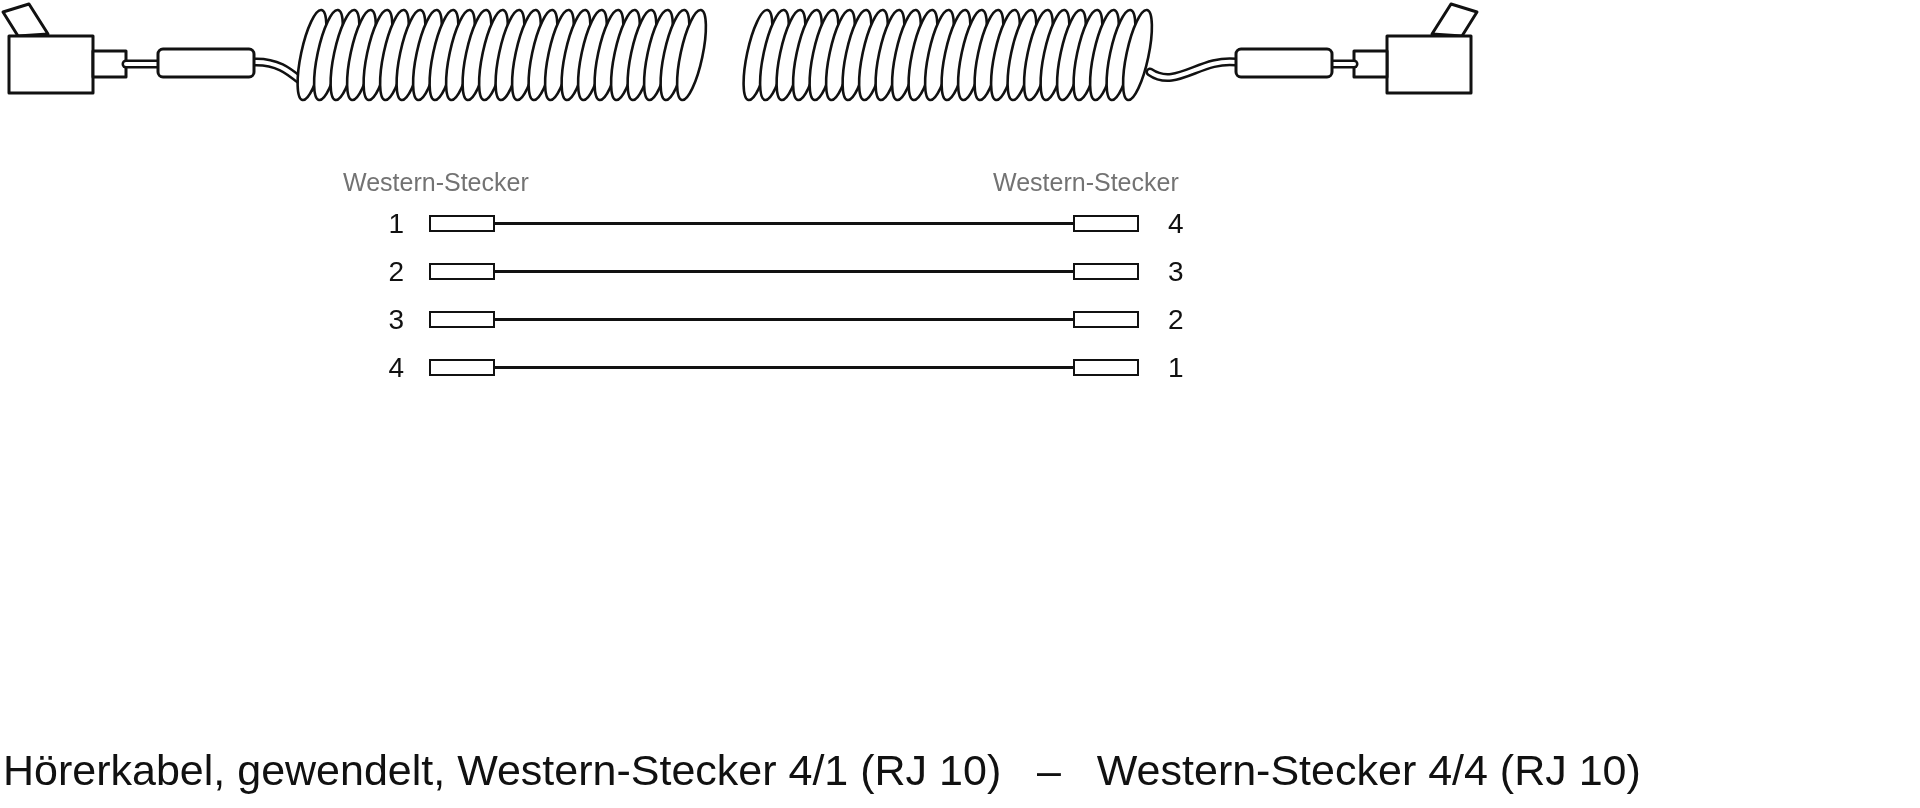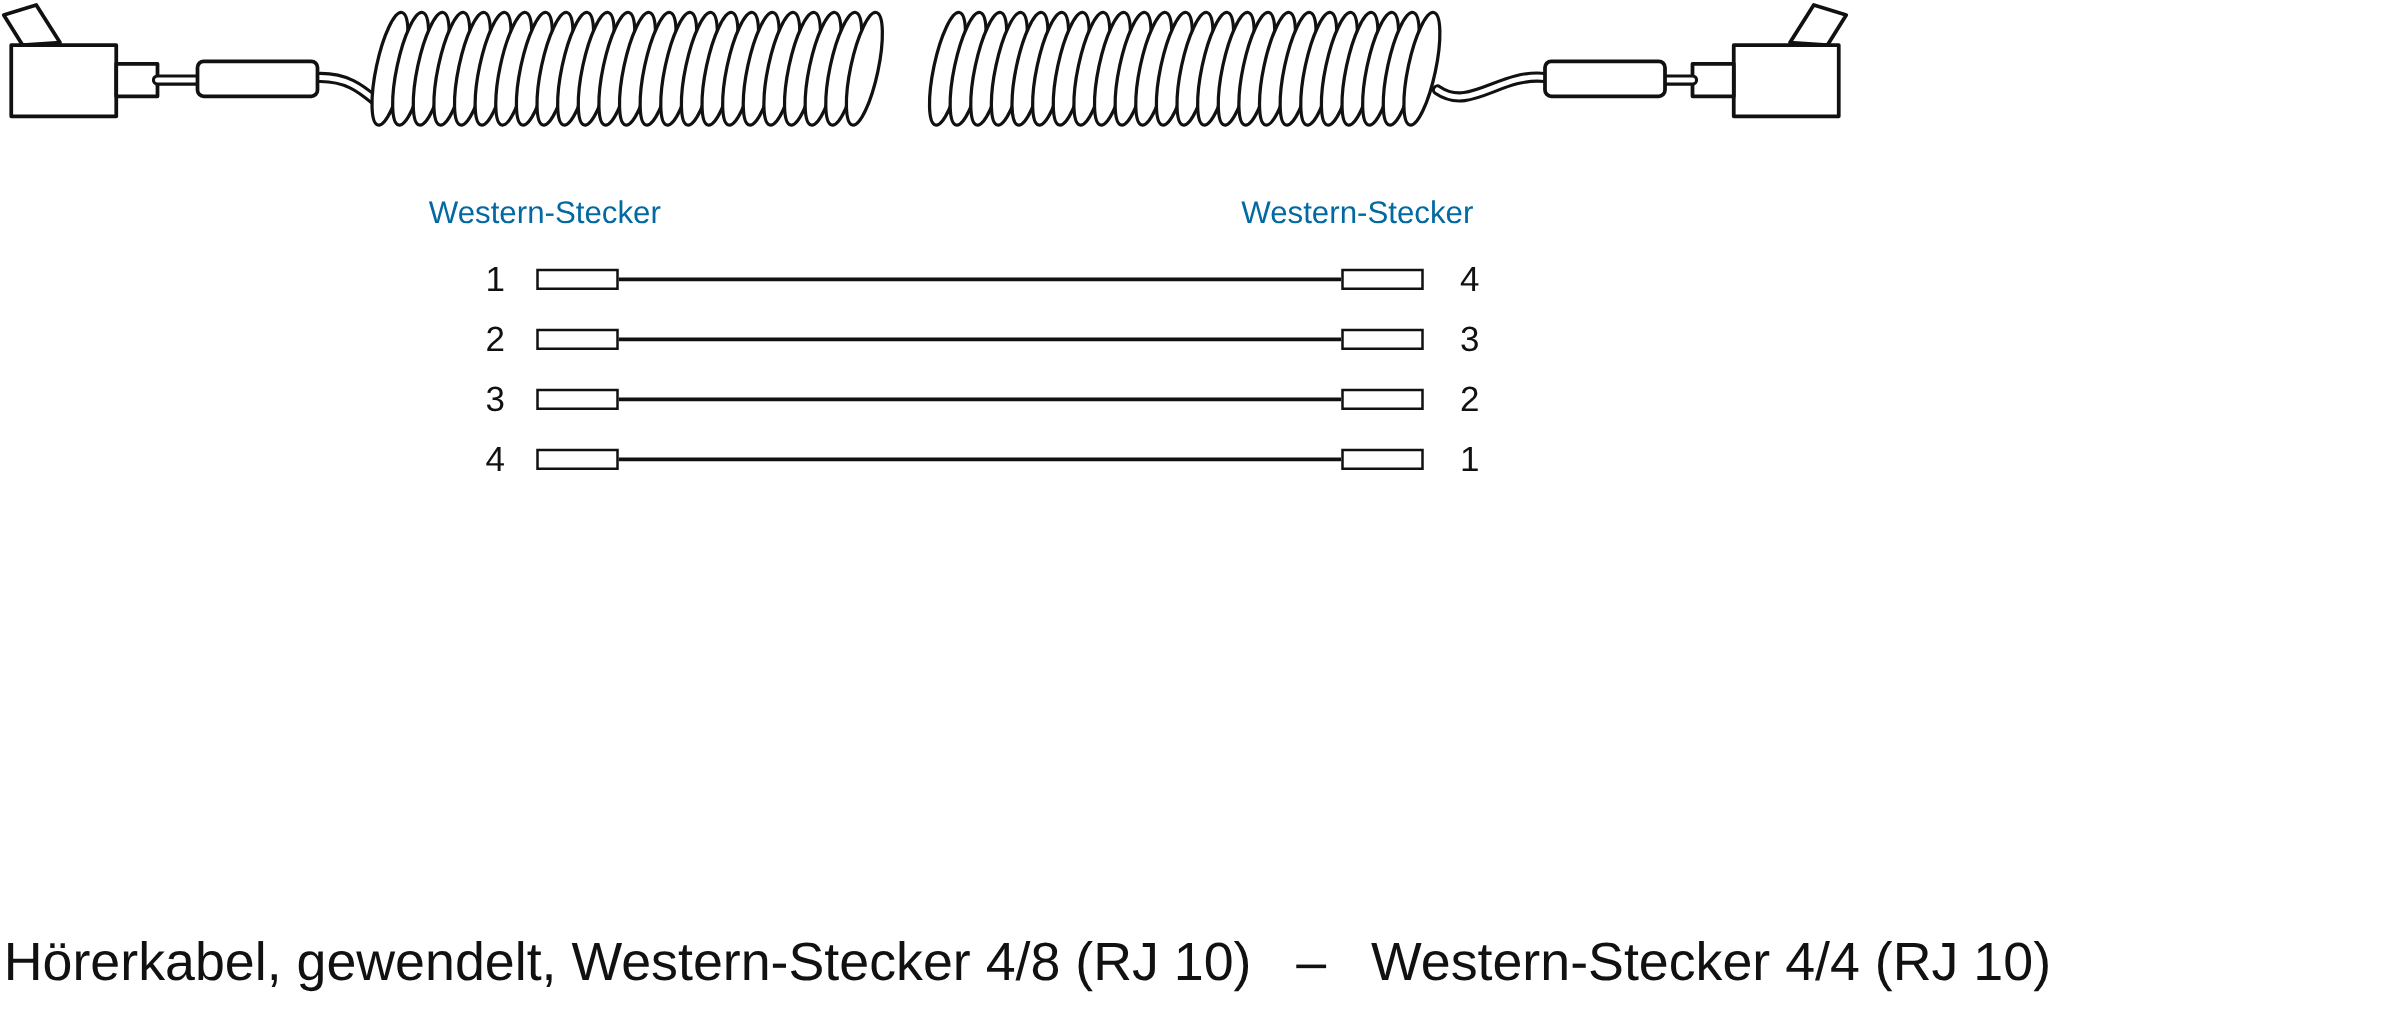--- a/index.html
+++ b/index.html
@@ -12,21 +12,21 @@
   .stage {
     position: relative;
     width: 1920px; height: 808px;
     background: #ffffff;
     overflow: hidden;
   }
   .cable-svg { position: absolute; left: 0; top: 0; }
 
   
   .pin-diagram { position: absolute; left: 0; top: 150px; width: 1920px; height: 290px; }
-  .conn-label { position: absolute; top: 6px; font-size: 25px; color: #0369a1; }
+  .conn-label { position: absolute; top: 18px; font-size: 25px; color: #737373; }
   .conn-label.left  { left: 343px; }
   .conn-label.right { left: 993px; }
   .rows { position: absolute; left: 0; top: 50px; width: 1920px; }
   .row { position: relative; height: 48px; }
   .pin-num { position: absolute; font-size: 28px; line-height: 48px; color: #111; }
   .pin-num.left  { left: 358px; width: 46px; text-align: right; }
   .pin-num.right { left: 1168px; width: 46px; text-align: left; }
   .contact {
     position: absolute; top: 15px;
     width: 66px; height: 17px;
@@ -164,17 +164,17 @@
         <span class="pin-num left">4</span>
         <div class="contact left"></div>
         <div class="wire"></div>
         <div class="contact right"></div>
         <span class="pin-num right">1</span>
       </div>
     </div>
   </div>
 
   <div class="caption">
-    <div class="de">Hörerkabel, gewendelt, Western-Stecker 4/8 (RJ 10)   –   Western-Stecker 4/4 (RJ 10)</div>
+    <div class="de">Hörerkabel, gewendelt, Western-Stecker 4/1 (RJ 10)   –   Western-Stecker 4/4 (RJ 10)</div>
     
   </div>
 
 </div>
 
 </body></html>

